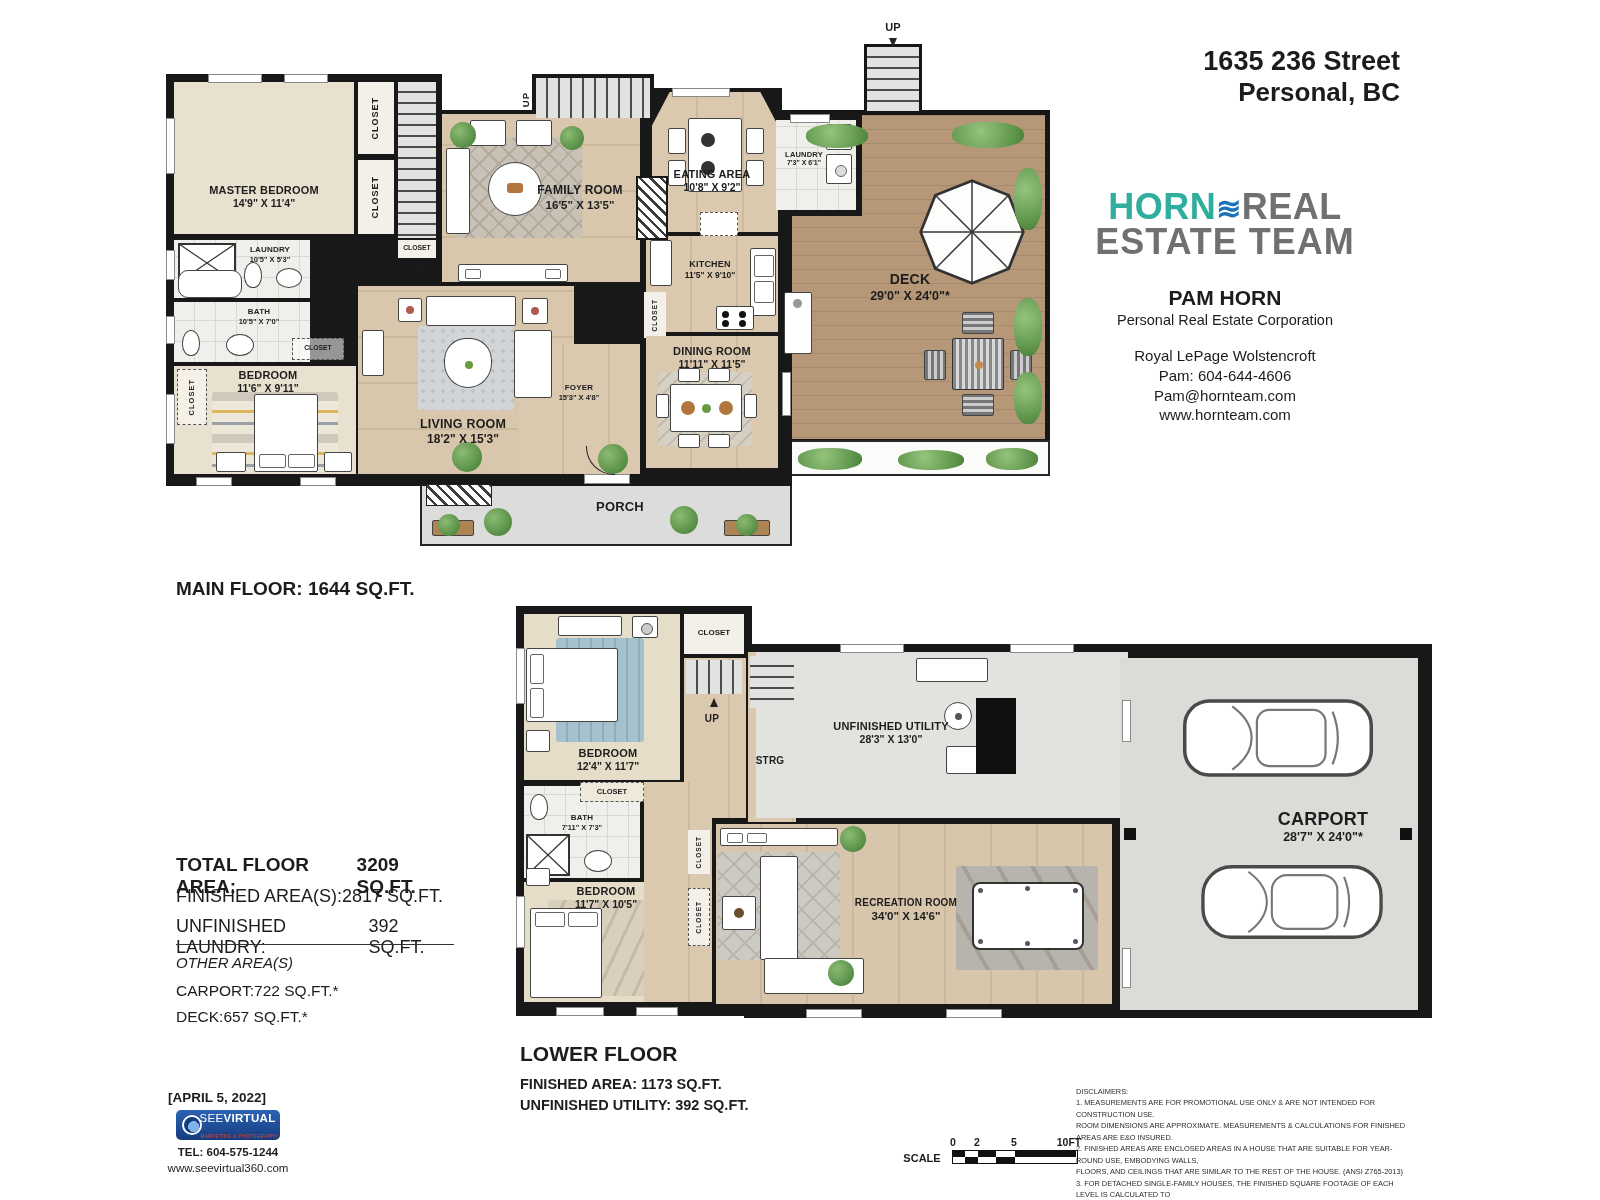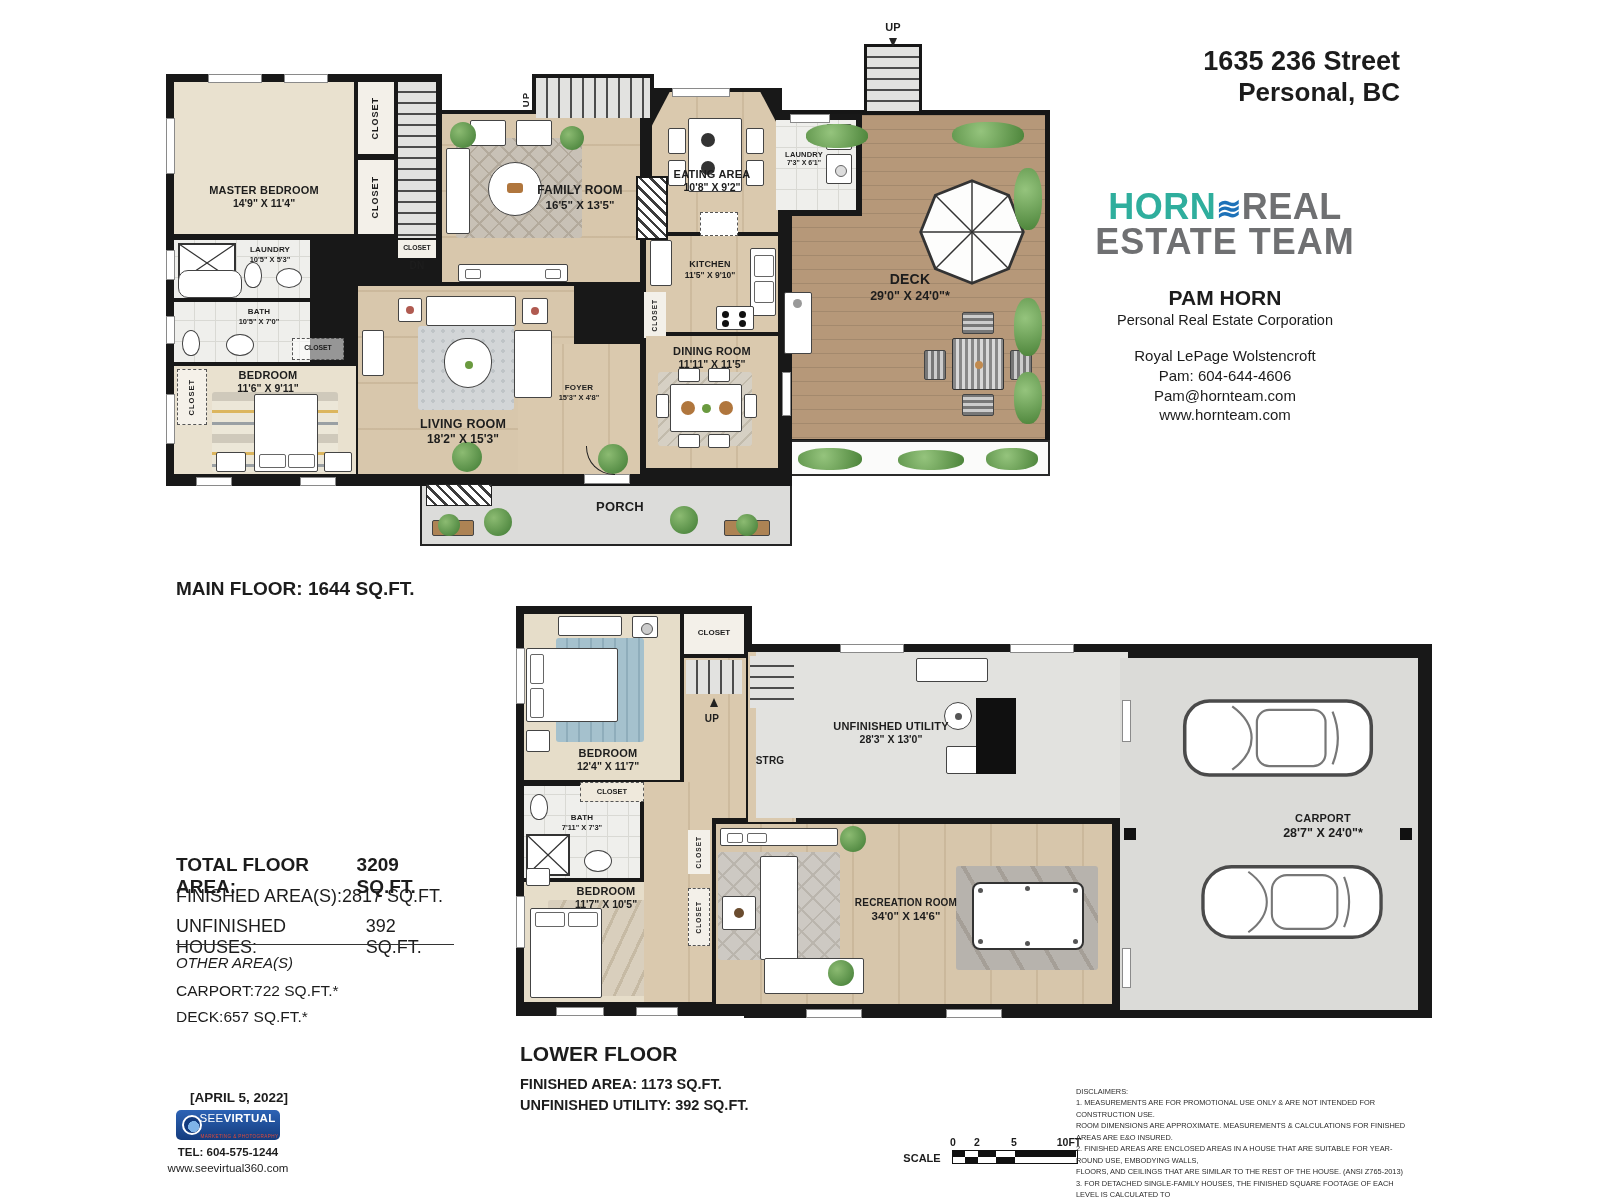--- a/index.html
+++ b/index.html
@@ -439,21 +439,21 @@
     <span class="dot" style="left:4px;top:4px;width:5px;height:5px"></span>
       <span class="dot" style="left:51px;top:2px;width:5px;height:5px"></span>
       <span class="dot" style="right:4px;top:4px;width:5px;height:5px"></span>
     <span class="dot" style="left:4px;bottom:4px;width:5px;height:5px"></span>
       <span class="dot" style="left:51px;bottom:2px;width:5px;height:5px"></span>
       <span class="dot" style="right:4px;bottom:4px;width:5px;height:5px"></span>
   </div>
 
   <div class="room concrete2" style="left:1120px;top:658px;width:298px;height:352px"></div>
   <div class="rlabel" style="left:1228px;top:810px;width:190px;height:34px">
-    <span class="rname" style="font-size:11px">CARPORT</span>
+    <span class="rname" style="font-size:18px">CARPORT</span>
       <span class="rdims" style="font-size:12.5px">28'7" X 24'0"*</span>
   </div>
   <div class="abs" style="left:1124px;top:828px;width:12px;height:12px;background:#111;z-index:5"></div>
   <div class="abs" style="left:1400px;top:828px;width:12px;height:12px;background:#111;z-index:5"></div>
   <div class="abs" style="left:1176px;top:694px;z-index:4">
     <svg width="204" height="88" viewBox="0 0 220 100">
       <rect x="4" y="8" width="212" height="84" rx="28" fill="#fff" stroke="#4a4a4a" stroke-width="4"></rect>
       <path d="M58 14 Q80 30 80 50 Q80 70 58 86" fill="none" stroke="#777" stroke-width="2.5"></path>
       <rect x="86" y="18" width="78" height="64" rx="14" fill="#fff" stroke="#777" stroke-width="2.5"></rect>
       <path d="M172 20 Q184 50 172 80" fill="none" stroke="#777" stroke-width="2.5"></path>
@@ -483,39 +483,39 @@
 
   <div class="rowline" style="left:176px;top:854px;width:278px;font-weight:bold;font-size:19px">
     <span>TOTAL FLOOR AREA:</span>
     <span>3209 SQ.FT.</span>
   </div>
   <div class="rowline" style="left:176px;top:886px;width:278px;font-size:18px">
     <span>FINISHED AREA(S):</span>
     <span>2817 SQ.FT.</span>
   </div>
   <div class="rowline" style="left:176px;top:916px;width:278px;font-size:18px">
-    <span>UNFINISHED HOUSES:</span>
+    <span>UNFINISHED LAUNDRY:</span>
     <span>392 SQ.FT.</span>
   </div>
   <div class="abs" style="left:176px;top:944px;width:278px;height:0;border-top:1.5px solid #333;z-index:6"></div>
   <div class="abs" style="left:176px;top:954px;font-size:15px;font-style:italic;z-index:6">OTHER AREA(S)</div>
   <div class="rowline" style="left:176px;top:982px;width:278px;font-size:15.5px">
     <span>CARPORT:</span>
     <span>722 SQ.FT.*</span>
   </div>
   <div class="rowline" style="left:176px;top:1008px;width:278px;font-size:15.5px">
     <span>DECK:</span>
     <span>657 SQ.FT.*</span>
   </div>
 
   <div class="abs" style="left:520px;top:1042px;font-size:21px;font-weight:bold;z-index:6">LOWER FLOOR</div>
   <div class="abs" style="left:520px;top:1076px;font-size:14.5px;font-weight:bold;z-index:6">FINISHED AREA: 1173 SQ.FT.</div>
   <div class="abs" style="left:520px;top:1097px;font-size:14.5px;font-weight:bold;z-index:6">UNFINISHED UTILITY: 392 SQ.FT.</div>
 
-  <div class="abs" style="left:168px;top:1090px;width:120px;text-align:right;font-size:13.5px;font-weight:bold;z-index:6">[APRIL 5, 2022]</div>
+  <div class="abs" style="left:168px;top:1090px;width:120px;text-align:left;font-size:13.5px;font-weight:bold;z-index:6">[APRIL 5, 2022]</div>
   <div class="seelogo" style="left:176px;top:1110px">
     <span style="position:absolute;left:6px;top:5px;width:20px;height:20px;border:2.5px solid #fff;border-radius:50%;box-sizing:border-box;background:radial-gradient(circle at 60% 60%,#7fb3e8 40%,#123a7e 41%)"></span>
     <span style="margin-left:22px;line-height:1">
       <span style="color:#fff;font-size:11.5px;letter-spacing:.3px"><span>SEE</span><b>VIRTUAL</b></span><br>
       <span style="color:#e04a3a;font-size:4.6px;letter-spacing:.4px;margin-left:1px">MARKETING &amp; PHOTOGRAPHY</span>
     </span>
   </div>
   <div class="abs" style="left:150px;top:1146px;width:156px;text-align:center;font-size:11.5px;font-weight:bold;z-index:6">TEL: 604-575-1244</div>
   <div class="abs" style="left:150px;top:1162px;width:156px;text-align:center;font-size:11.5px;z-index:6">www.seevirtual360.com</div>
 

